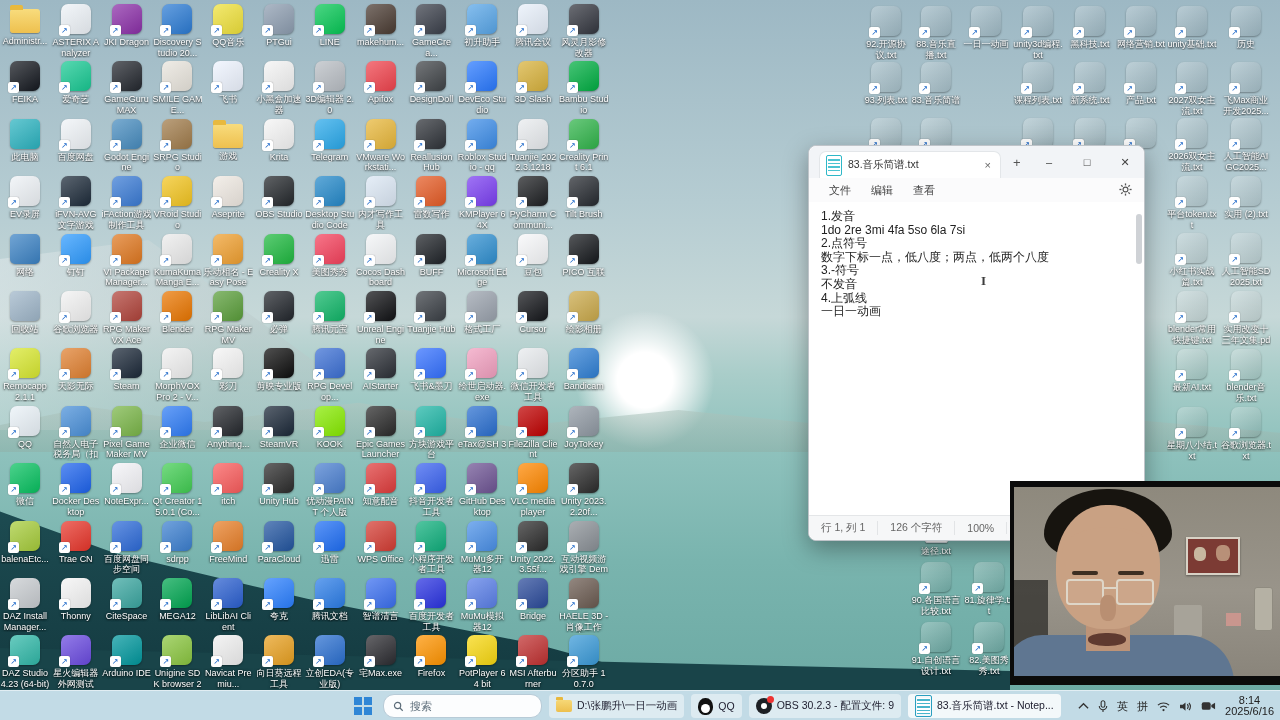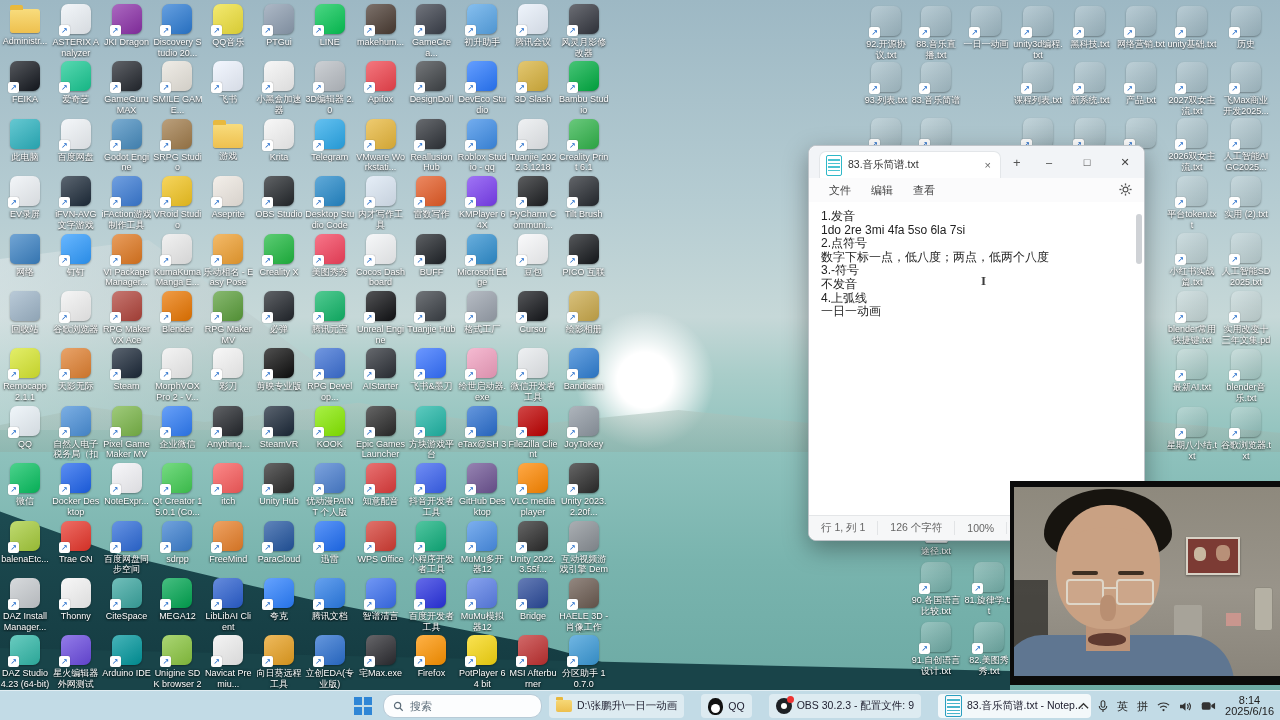--- a/index.html
+++ b/index.html
@@ -1277,21 +1277,21 @@
           <i></i>
           <i></i>
         </div>
       <div class="searchpill">
         <svg class="ti" width="11" height="11" viewBox="0 0 12 12">
             <circle cx="5" cy="5" r="3.4" fill="none" stroke="#5c6c79" stroke-width="1.3"></circle>
             <line x1="7.6" y1="7.6" x2="10.6" y2="10.6" stroke="#5c6c79" stroke-width="1.3"></line>
           </svg>
         <span>搜索</span>
       </div>
-      <div id="tb-apps" style="display:flex;gap:17px">
+      <div id="tb-apps" style="display:flex;gap:7px">
           <div class="tb-app">
             <span class="tb-folder"></span>
             <span>D:\张鹏升\一日一动画</span>
           </div>
           <div class="tb-app">
             <span class="tb-qq"></span>
             <span>QQ</span>
           </div>
           <div class="tb-app">
             <span class="tb-obs"></span>

